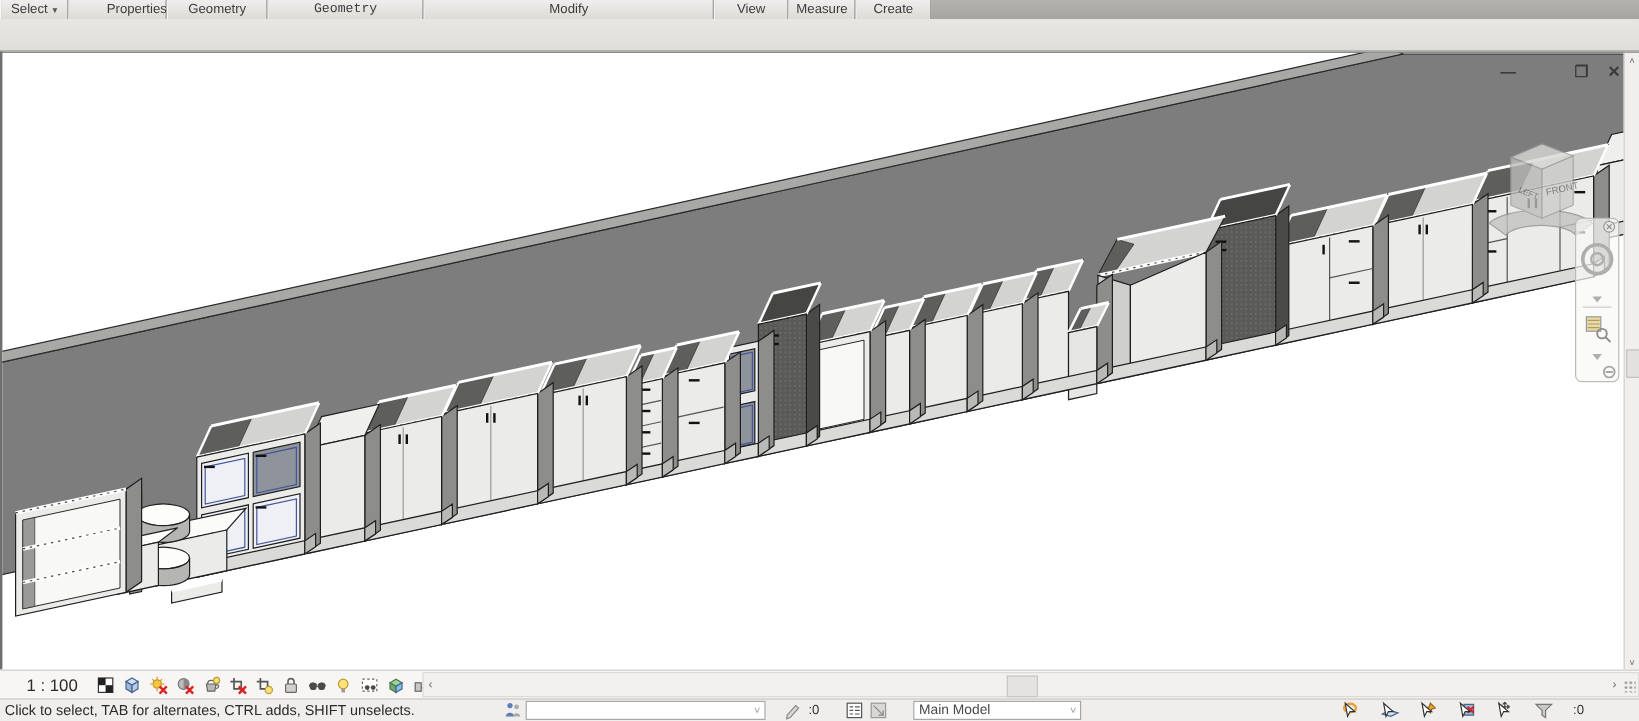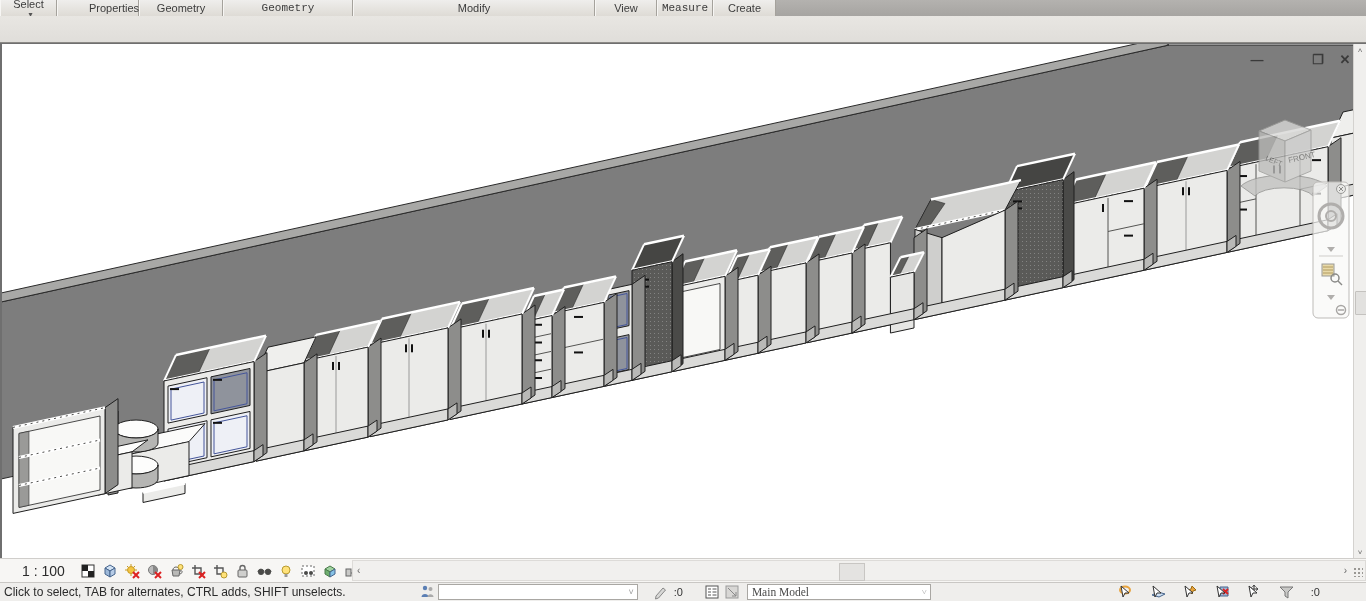--- a/index.html
+++ b/index.html
@@ -5,21 +5,21 @@
   html,body{margin:0;padding:0;background:#fff;}
   #app{position:relative;width:1366px;height:601px;overflow:hidden;
        font-family:"Liberation Sans",sans-serif;background:#fff;
        -webkit-user-select:none;user-select:none;}
   
   #ribbon-tabs{position:absolute;left:0;top:0;width:1366px;height:16px;
     background:linear-gradient(#b9b7b4,#a9a7a4);display:flex;}
   .rib-panel{height:16px;box-sizing:border-box;background:linear-gradient(#efeeec,#dedbd5);
     border-right:1px solid #a5a29c;border-left:1px solid #f7f6f4;
     display:flex;align-items:center;justify-content:center;
-    font-size:11px;color:#3c3c3c;white-space:nowrap;cursor:default;flex-direction:column;}
+    font-size:11px;color:#3c3c3c;white-space:nowrap;cursor:default;}
   .rib-caret{font-size:8px;color:#555;margin-left:4px;}
   #ribbon-fill{flex:1;background:linear-gradient(#b4b2af,#a6a4a1);}
   #ribbon-body{position:absolute;left:0;top:16px;width:1366px;height:26px;
     background:linear-gradient(#e8e6e2,#e0deda);border-bottom:1px solid #8b8985;}
   
   #canvas{position:absolute;left:0;top:43px;width:1366px;height:515px;background:#fff;
     border-top:1px solid #6f6f6f;border-left:2px solid #6f6f6f;box-sizing:border-box;}
   #scene{position:absolute;left:0;top:0;}
   #win-buttons{position:absolute;left:1244px;top:8px;width:110px;height:18px;
     display:flex;justify-content:space-between;color:#3a3a3a;}
@@ -73,21 +73,21 @@
       </div>
       <div class="rib-panel" style="width: 130px; font-family: Liberation Mono, monospace;">
         <span>Geometry</span>
       </div>
       <div class="rib-panel" style="width: 242px;">
         <span>Modify</span>
       </div>
       <div class="rib-panel" style="width: 62px;">
         <span>View</span>
       </div>
-      <div class="rib-panel" style="width: 56px; font-family: Liberation Mono, monospace;">
+      <div class="rib-panel" style="width: 56px;">
         <span>Measure</span>
       </div>
       <div class="rib-panel" style="width: 63px;">
         <span>Create</span>
       </div>
       <div id="ribbon-fill"></div>
     </div>
   <div id="ribbon-body"></div>
 
   <div id="canvas">
@@ -621,21 +621,21 @@
           <rect x="2" y="2" width="12" height="12" fill="#fff" stroke="#555"></rect>
           <path d="M4 5 h3 M4 8 h3 M4 11 h3 M8.5 5 h4 M8.5 8 h4 M8.5 11 h4" stroke="#555"></path>
         </svg>
       </span>
     <span class="sb-icon" id="sb-editable">
         <svg xmlns="http://www.w3.org/2000/svg" width="17" height="16" viewBox="0 0 17 16">
           <rect x="2" y="2" width="12" height="12" fill="#d8d7d5" stroke="#999"></rect>
           <path d="M4 4 l8 8 M12 8 v4 h-4" stroke="#888" fill="none"></path>
         </svg>
       </span>
-    <div class="sb-combo" style="width:184px;margin-left:4px;font-family:Liberation Serif, serif;">
+    <div class="sb-combo" style="width:140px;margin-left:18px;">
       <span style="margin-left:4px;">Main Model</span>
       <span class="chev">˅</span>
     </div>
     <span class="spacer" style="flex:1;"></span>
     <span id="sb-toggles" style="display:flex;">
         <span class="sb-icon" style="margin-right: 12px;">
           <svg xmlns="http://www.w3.org/2000/svg" width="17" height="16" viewBox="0 0 17 16">
             <ellipse cx="7" cy="6" rx="5" ry="3.5" fill="none" stroke="#e8a33d" stroke-width="2"></ellipse>
             <path d="M3 2 L11 9 L7 9 L5 13 Z" fill="#fff" stroke="#333" stroke-width="1"></path>
           </svg>

